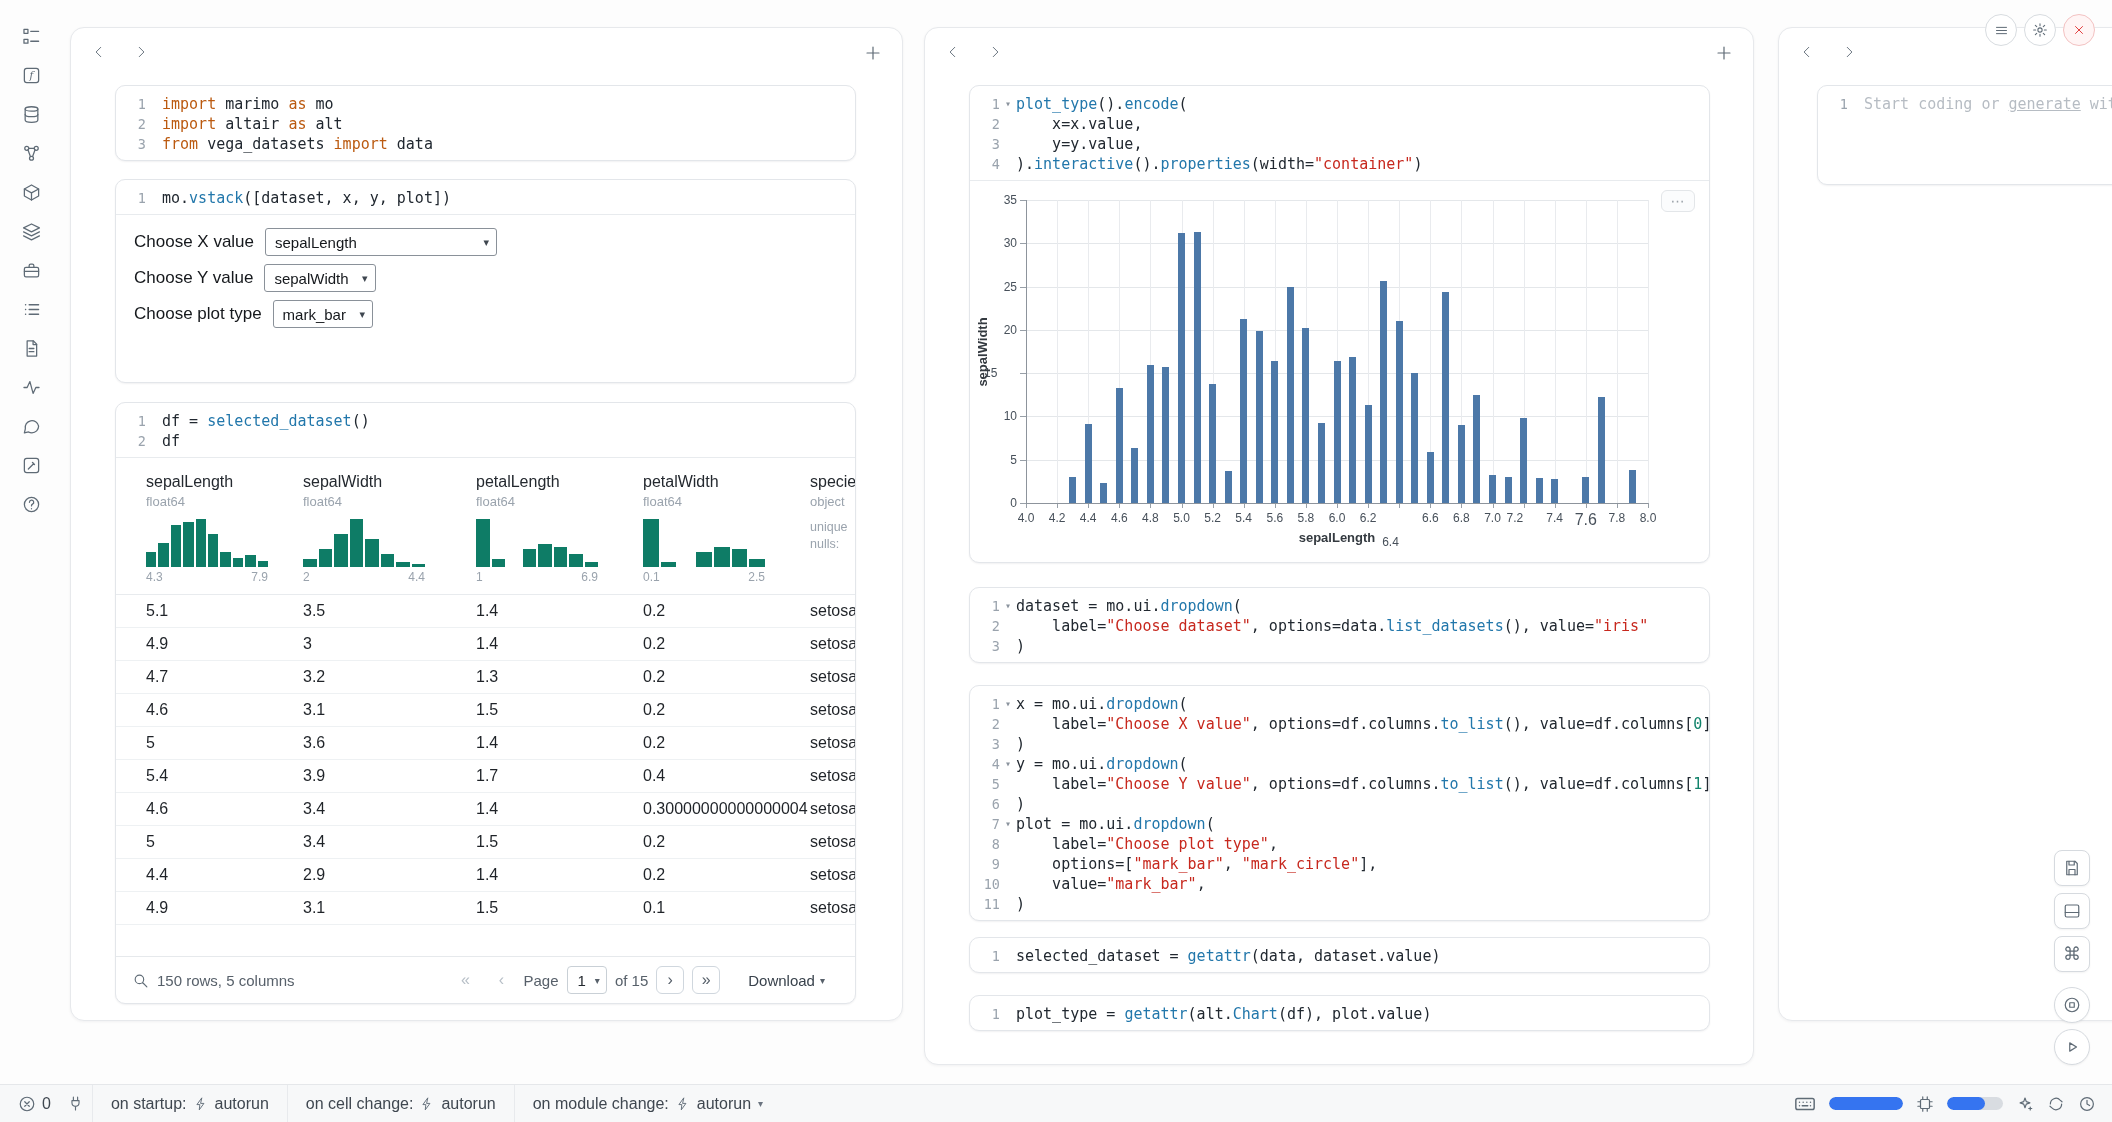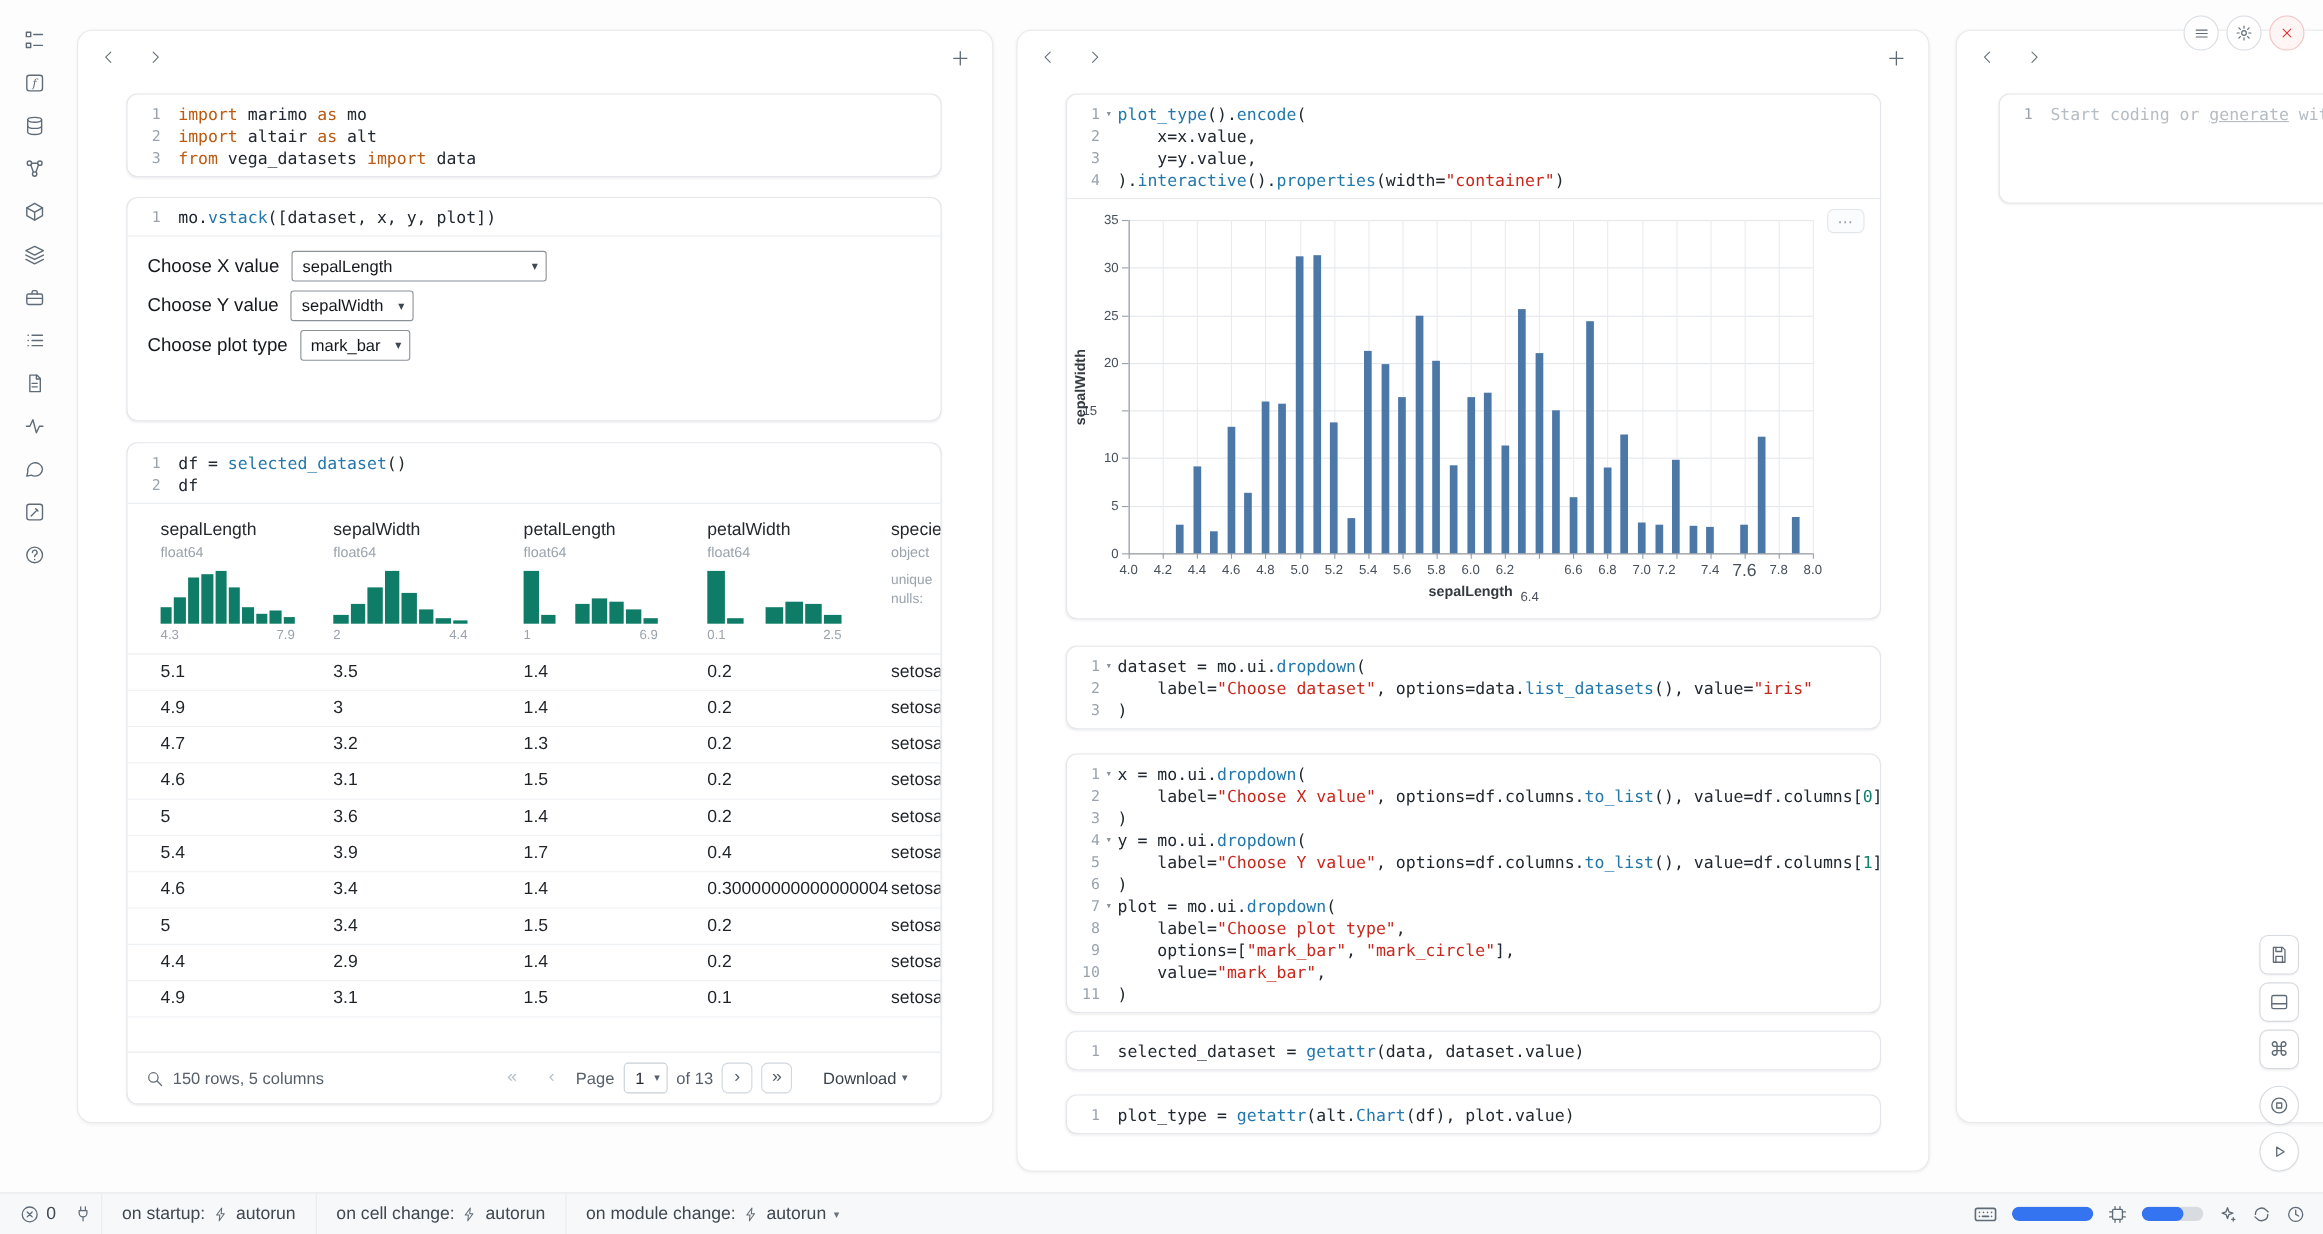--- a/index.html
+++ b/index.html
@@ -401,21 +401,21 @@
             <path d="M15.2 15.2 21 21"></path>
           </svg>
         <span>150 rows, 5 columns</span>
         <div class="pager">
           <div class="pg-btn dim">«</div>
           <div class="pg-btn dim">‹</div>
           <span>Page</span>
           <div class="pg-select">
               <span>1</span>
             </div>
-          <span>of 13</span>
+          <span>of 15</span>
           <div class="pg-btn boxed">›</div>
           <div class="pg-btn boxed">»</div>
           <div class="download">
             <span>Download</span>
               <span class="chev">▾</span>
           </div>
         </div>
       </div>
     </div>
   </div>

